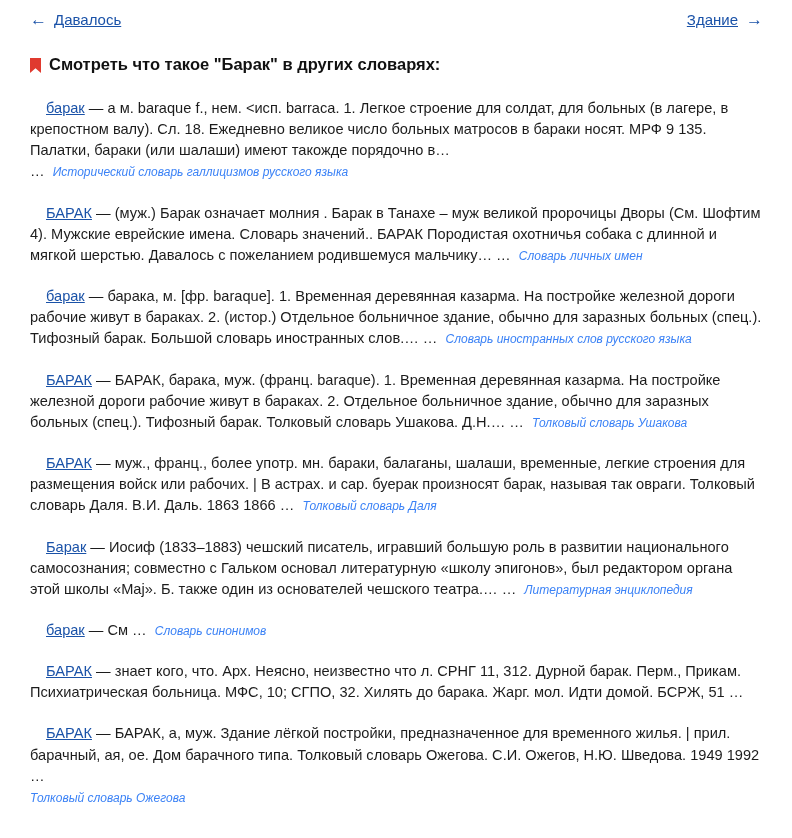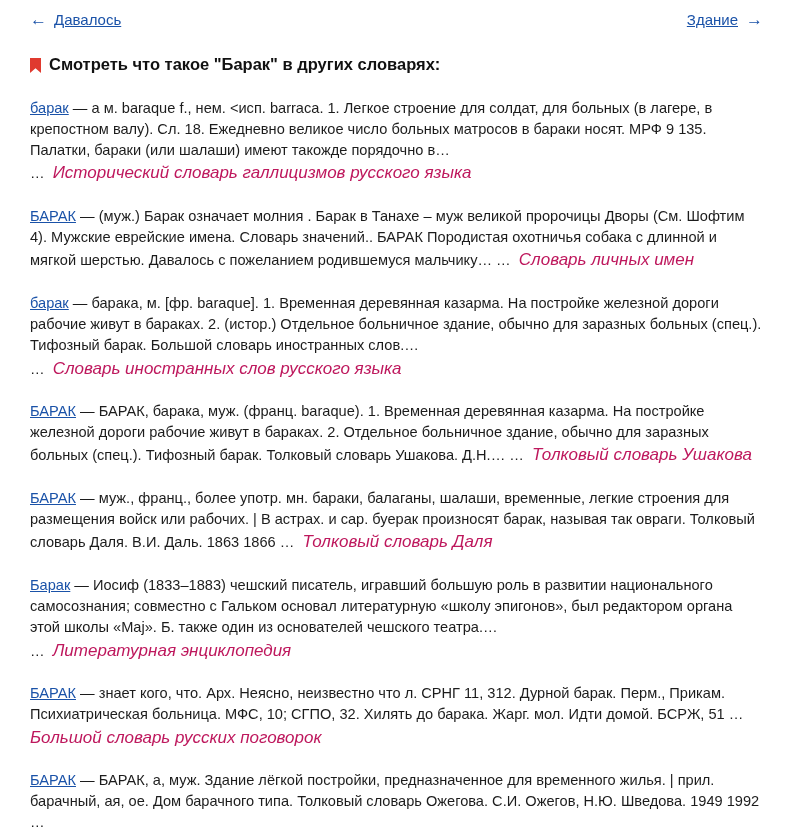--- a/index.html
+++ b/index.html
@@ -72,27 +72,28 @@
     line-height: 1.45;
     color: #1c1c1c;
     font-size: 14.6px;
     text-align: left;
   }
   .entry-term {
     color: #1a52a8;
     text-decoration: underline;
     cursor: pointer;
     font-weight: normal;
+    margin-left: 16px;
   }
   .entry-dash {
     color: #1c1c1c;
   }
   .entry-source {
-    color: #be185d;
-    font-size: 17px;
+    color: #3b82f6;
+    font-size: 12px;
     font-style: italic;
     white-space: nowrap;
   }
   .entry-source.wrap { white-space: normal; }
   .entry-text { color: #1c1c1c; }
 </style>
 </head>
 <body>
 
 <div class="page">
@@ -117,17 +118,18 @@
     <div class="heading-text">Смотреть что такое "Барак" в других словарях:</div>
   </div>
 
   <div class="entries" id="entries-container">
       <p class="entry"><a class="entry-term">барак</a><span class="entry-dash"> — </span><span class="entry-text">а м. baraque f., нем. &lt;исп. barraca. 1. Легкое строение для солдат, для больных (в лагере, в крепостном валу). Сл. 18. Ежедневно великое число больных матросов в бараки носят. МРФ 9 135. Палатки, бараки (или шалаши) имеют такожде порядочно в… …</span>&nbsp;&nbsp;<span class="entry-source">Исторический словарь галлицизмов русского языка</span></p>
       <p class="entry"><a class="entry-term">БАРАК</a><span class="entry-dash"> — </span><span class="entry-text">(муж.) Барак означает молния . Барак в Танахе – муж великой пророчицы Дворы (См. Шофтим 4). Мужские еврейские имена. Словарь значений.. БАРАК Породистая охотничья собака с длинной и мягкой шерстью. Давалось с пожеланием родившемуся мальчику… …</span>&nbsp;&nbsp;<span class="entry-source">Словарь личных имен</span></p>
       <p class="entry"><a class="entry-term">барак</a><span class="entry-dash"> — </span><span class="entry-text">барака, м. [фр. baraque]. 1. Временная деревянная казарма. На постройке железной дороги рабочие живут в бараках. 2. (истор.) Отдельное больничное здание, обычно для заразных больных (спец.). Тифозный барак. Большой словарь иностранных слов.… …</span>&nbsp;&nbsp;<span class="entry-source">Словарь иностранных слов русского языка</span></p>
       <p class="entry"><a class="entry-term">БАРАК</a><span class="entry-dash"> — </span><span class="entry-text">БАРАК, барака, муж. (франц. baraque). 1. Временная деревянная казарма. На постройке железной дороги рабочие живут в бараках. 2. Отдельное больничное здание, обычно для заразных больных (спец.). Тифозный барак. Толковый словарь Ушакова. Д.Н.… …</span>&nbsp;&nbsp;<span class="entry-source">Толковый словарь Ушакова</span></p>
       <p class="entry"><a class="entry-term">БАРАК</a><span class="entry-dash"> — </span><span class="entry-text">муж., франц., более употр. мн. бараки, балаганы, шалаши, временные, легкие строения для размещения войск или рабочих. | В астрах. и сар. буерак произносят барак, называя так овраги. Толковый словарь Даля. В.И. Даль. 1863 1866 …</span>&nbsp;&nbsp;<span class="entry-source">Толковый словарь Даля</span></p>
       <p class="entry"><a class="entry-term">Барак</a><span class="entry-dash"> — </span><span class="entry-text">Иосиф (1833–1883) чешский писатель, игравший большую роль в развитии национального самосознания; совместно с Гальком основал литературную «школу эпигонов», был редактором органа этой школы «Maj». Б. также один из основателей чешского театра.… …</span>&nbsp;&nbsp;<span class="entry-source">Литературная энциклопедия</span></p>
-      <p class="entry"><a class="entry-term">БАРАК</a><span class="entry-dash"> — </span><span class="entry-text">знает кого, что. Арх. Неясно, неизвестно что л. СРНГ 11, 312. Дурной барак. Перм., Прикам. Психиатрическая больница. МФС, 10; СГПО, 32. Хилять до барака. Жарг. мол. Идти домой. БСРЖ, 51 …</span><br><span class="entry-source wrap">Большой словарь русских поговорок</span></p>
+      <p class="entry"><a class="entry-term">барак</a><span class="entry-dash"> — </span><span class="entry-text">См …</span>&nbsp;&nbsp;<span class="entry-source">Словарь синонимов</span></p>
+      <p class="entry"><a class="entry-term">БАРАК</a><span class="entry-dash"> — </span><span class="entry-text">знает кого, что. Арх. Неясно, неизвестно что л. СРНГ 11, 312. Дурной барак. Перм., Прикам. Психиатрическая больница. МФС, 10; СГПО, 32. Хилять до барака. Жарг. мол. Идти домой. БСРЖ, 51 …</span><br></p>
       <p class="entry"><a class="entry-term">БАРАК</a><span class="entry-dash"> — </span><span class="entry-text">БАРАК, а, муж. Здание лёгкой постройки, предназначенное для временного жилья. | прил. барачный, ая, ое. Дом барачного типа. Толковый словарь Ожегова. С.И. Ожегов, Н.Ю. Шведова. 1949 1992 …</span><br><span class="entry-source wrap">Толковый словарь Ожегова</span></p>
     </div>
 
 </div>
 
 </body></html>

